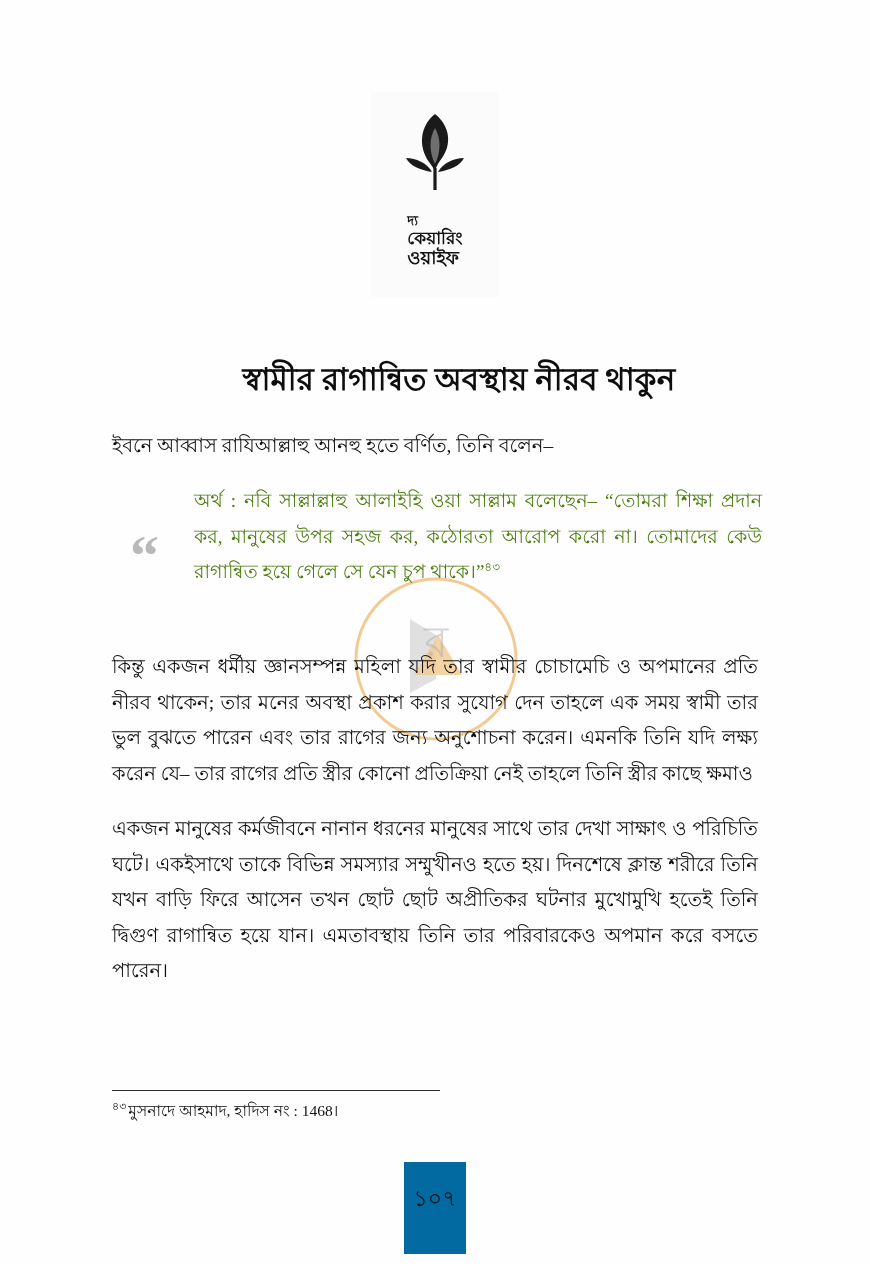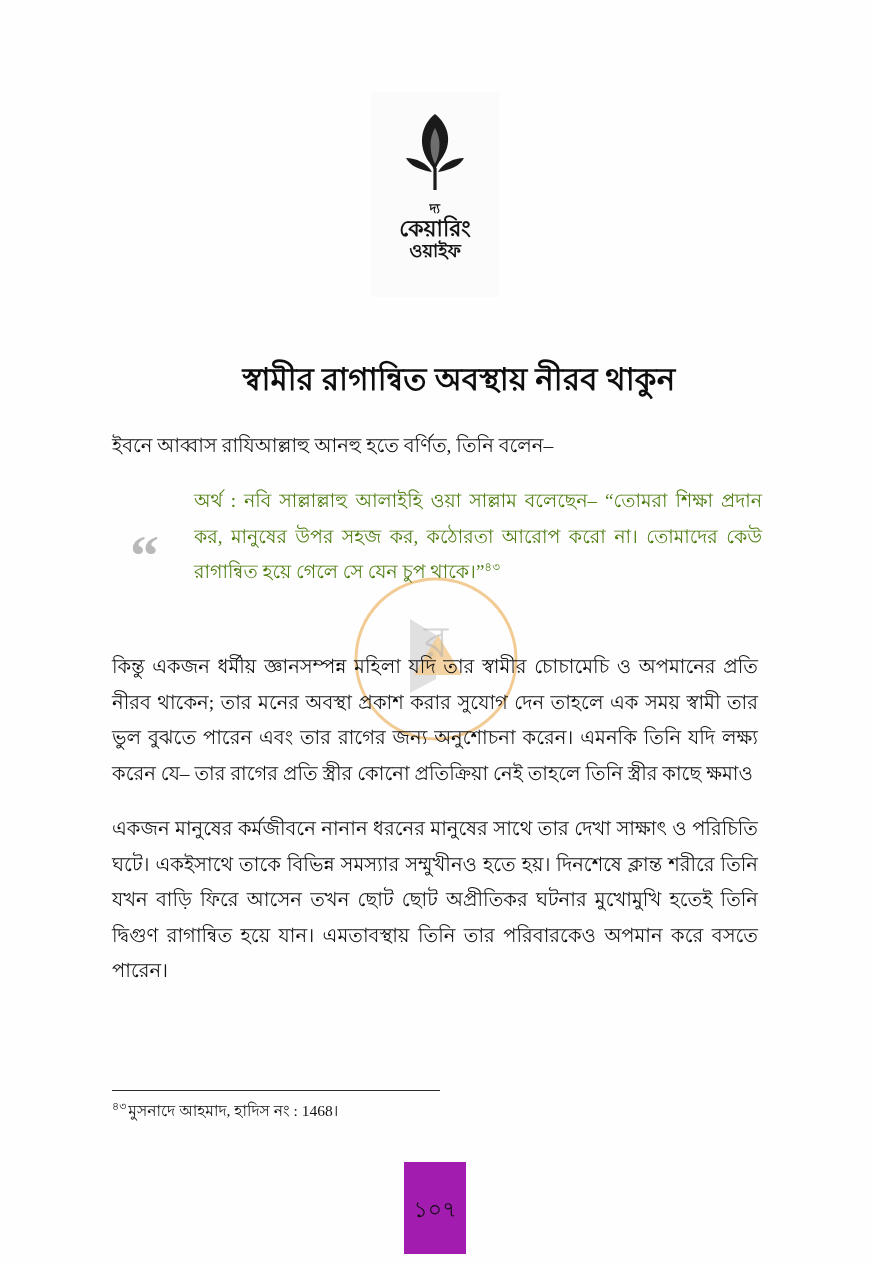--- a/index.html
+++ b/index.html
@@ -39,33 +39,33 @@
     padding-top: 14px;
     box-sizing: border-box;
   }
   .logo-mark {
     width: 74px;
     height: 92px;
     position: relative;
   }
   .logo-mark svg { display: block; }
   .logo-text {
-    margin-top: 4px;
-    text-align: center;
+    margin-top: 16px;
+    text-align: left;
     line-height: 1.12;
     color: #141414;
     font-family: "Liberation Sans", sans-serif;
   }
   .logo-text .l1 {
     font-size: 13px;
     font-weight: 700;
     letter-spacing: .5px;
   }
   .logo-text .l2 {
-    font-size: 22px;
+    font-size: 17px;
     font-weight: 700;
   }
   .logo-text .l3 {
     font-size: 18px;
     font-weight: 700;
     font-family: Liberation Serif, serif;
   }
 
   
   .chapter-title {
@@ -168,25 +168,25 @@
   }
 
   
   .page-number-box {
     position: absolute;
     left: 50%;
     transform: translateX(-50%);
     top: 1162px;
     width: 62px;
     height: 92px;
-    background: #a21caf;
+    background: #0369a1;
     display: flex;
     align-items: flex-start;
     justify-content: center;
-    padding-top: 30px;
+    padding-top: 19px;
     box-sizing: border-box;
   }
   .page-number {
     font-size: 22px;
     color: #0e0e0e;
     font-family: "Liberation Serif", serif;
   }
 </style>
 </head>
 <body>

